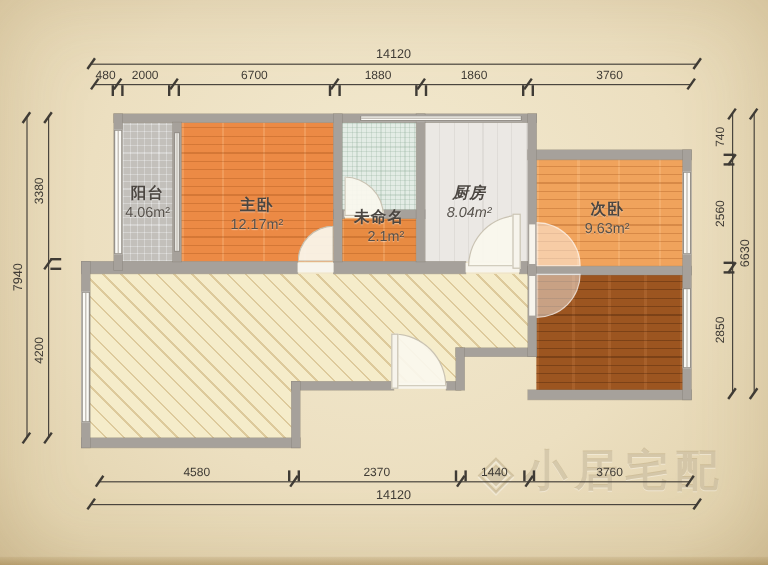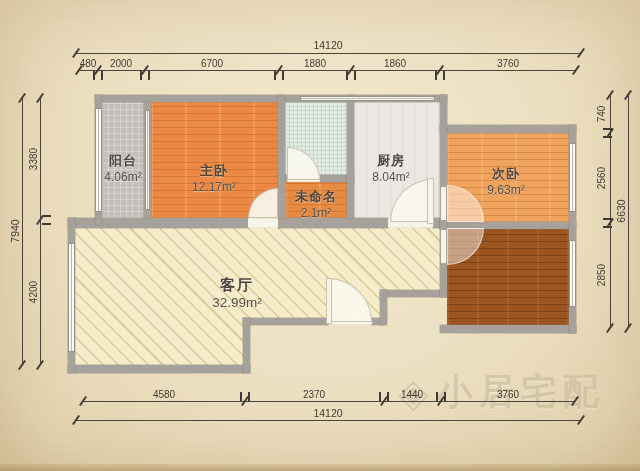--- a/index.html
+++ b/index.html
@@ -124,35 +124,31 @@
   <div class="door ghost" style="left:447px;top:228px;width:37px;height:37px;border-radius:0 0 100% 0;"></div>
 
   <div class="rlab" style="left:123px;top:168px;">
     <div class="nm">阳台</div>
     <div class="ar">4.06m²</div>
   </div>
   <div class="rlab" style="left:214px;top:178px;">
     <div class="nm">主卧</div>
     <div class="ar">12.17m²</div>
   </div>
-  <div class="rlab" style="left:316px;top:204px;">
+  <div class="rlab" style="left:316px;top:188px;text-align:right;">
     <div class="nm">未命名</div>
     <div class="ar">2.1m²</div>
   </div>
-  <div class="rlab" style="left:391px;top:168px;">
+  <div class="rlab" style="left:391px;top:168px;font-style:italic;">
     <div class="nm">厨房</div>
     <div class="ar">8.04m²</div>
   </div>
   <div class="rlab" style="left:506px;top:181px;">
     <div class="nm">次卧</div>
     <div class="ar">9.63m²</div>
-  </div>
-  <div class="rlab big" style="left:237px;top:293px;">
-    <div class="nm">客厅</div>
-    <div class="ar">32.99m²</div>
   </div>
 
   <div class="hl" style="left:76px;top:53px;width:505px;"></div>
   <div class="hl" style="left:79px;top:70px;width:497px;"></div>
   <div class="tk" style="left:76px;top:53px;"></div>
   <div class="tk" style="left:581px;top:53px;"></div>
   <div class="tk" style="left:79px;top:70px;"></div>
   <div class="tk" style="left:98px;top:70px;"></div>
     <div class="dbl" style="left:98px;top:71px;"></div>
   <div class="tk" style="left:145px;top:70px;"></div>

